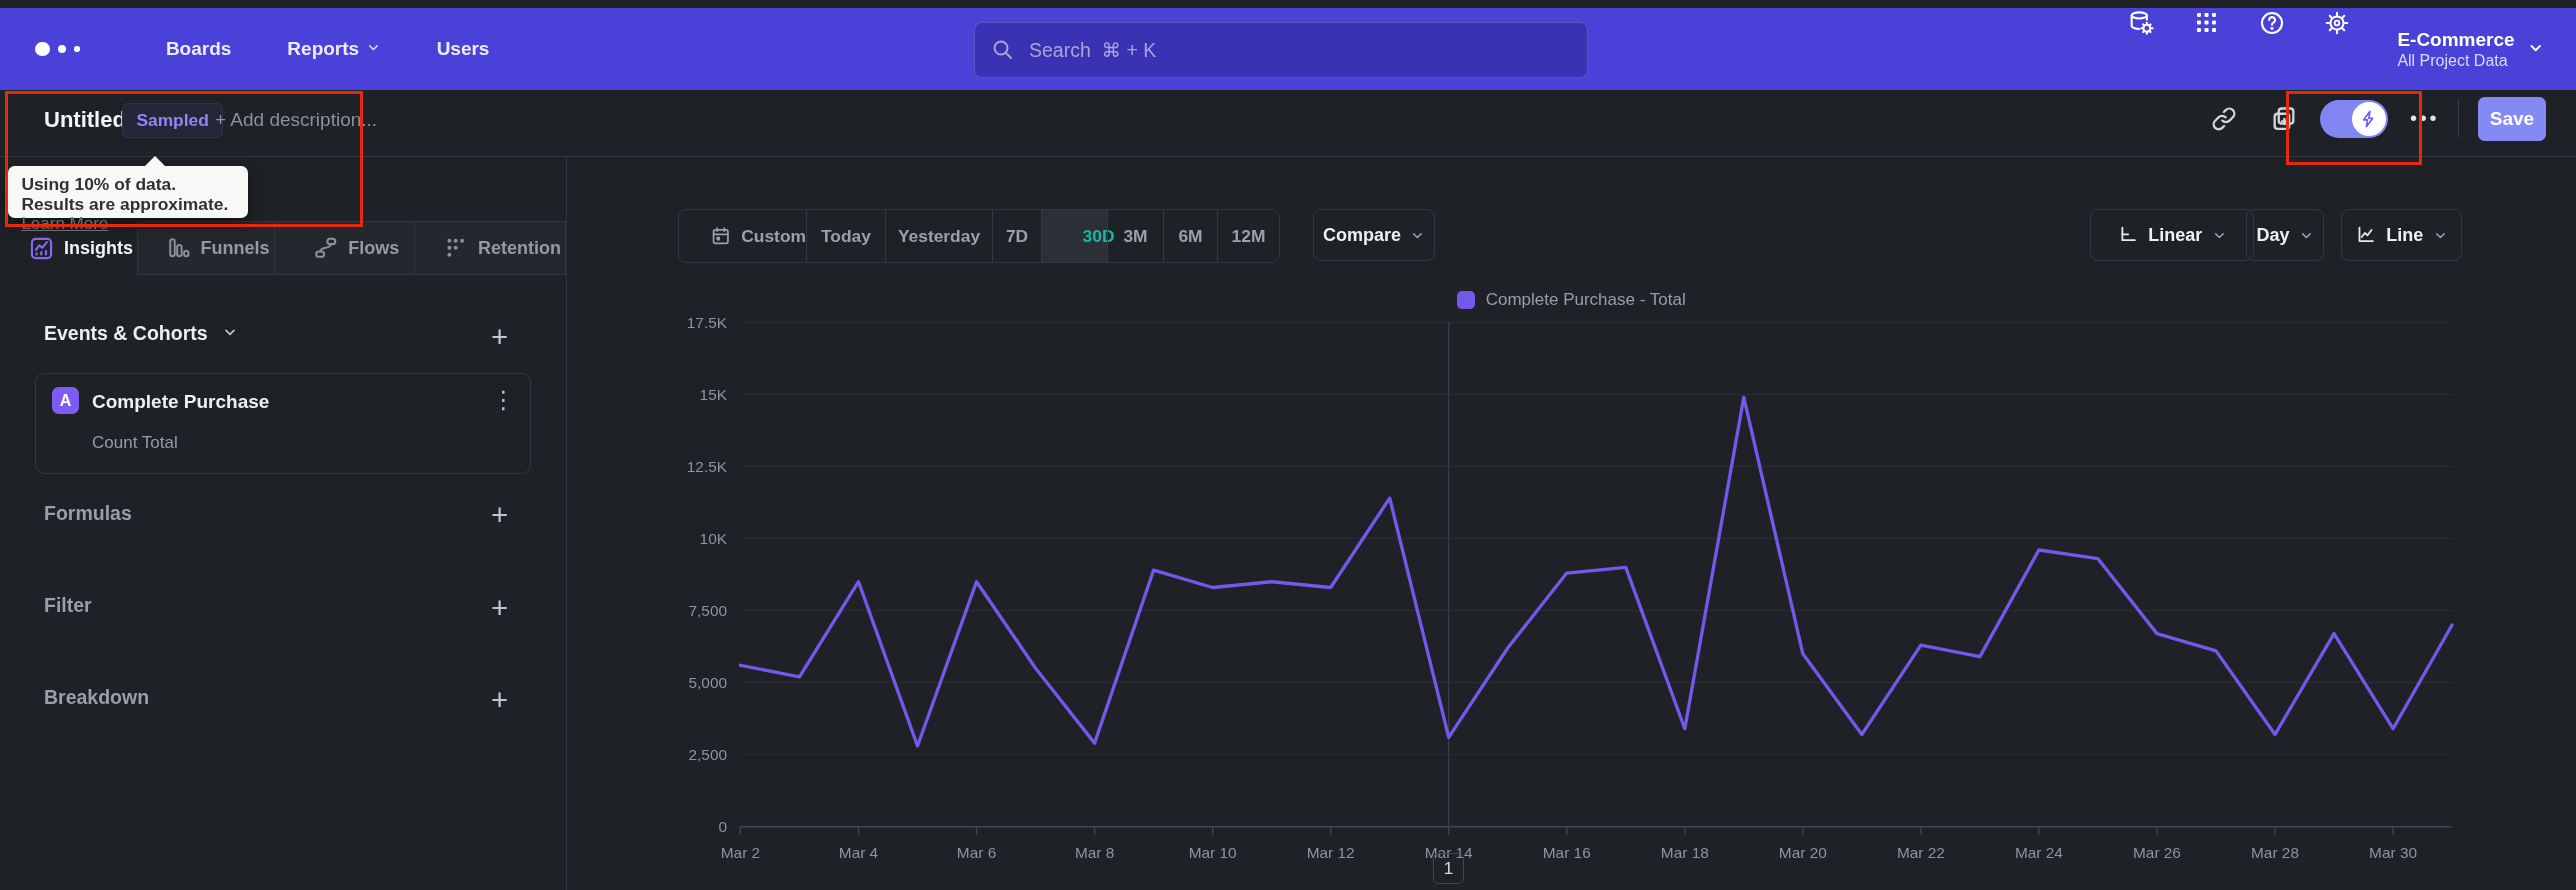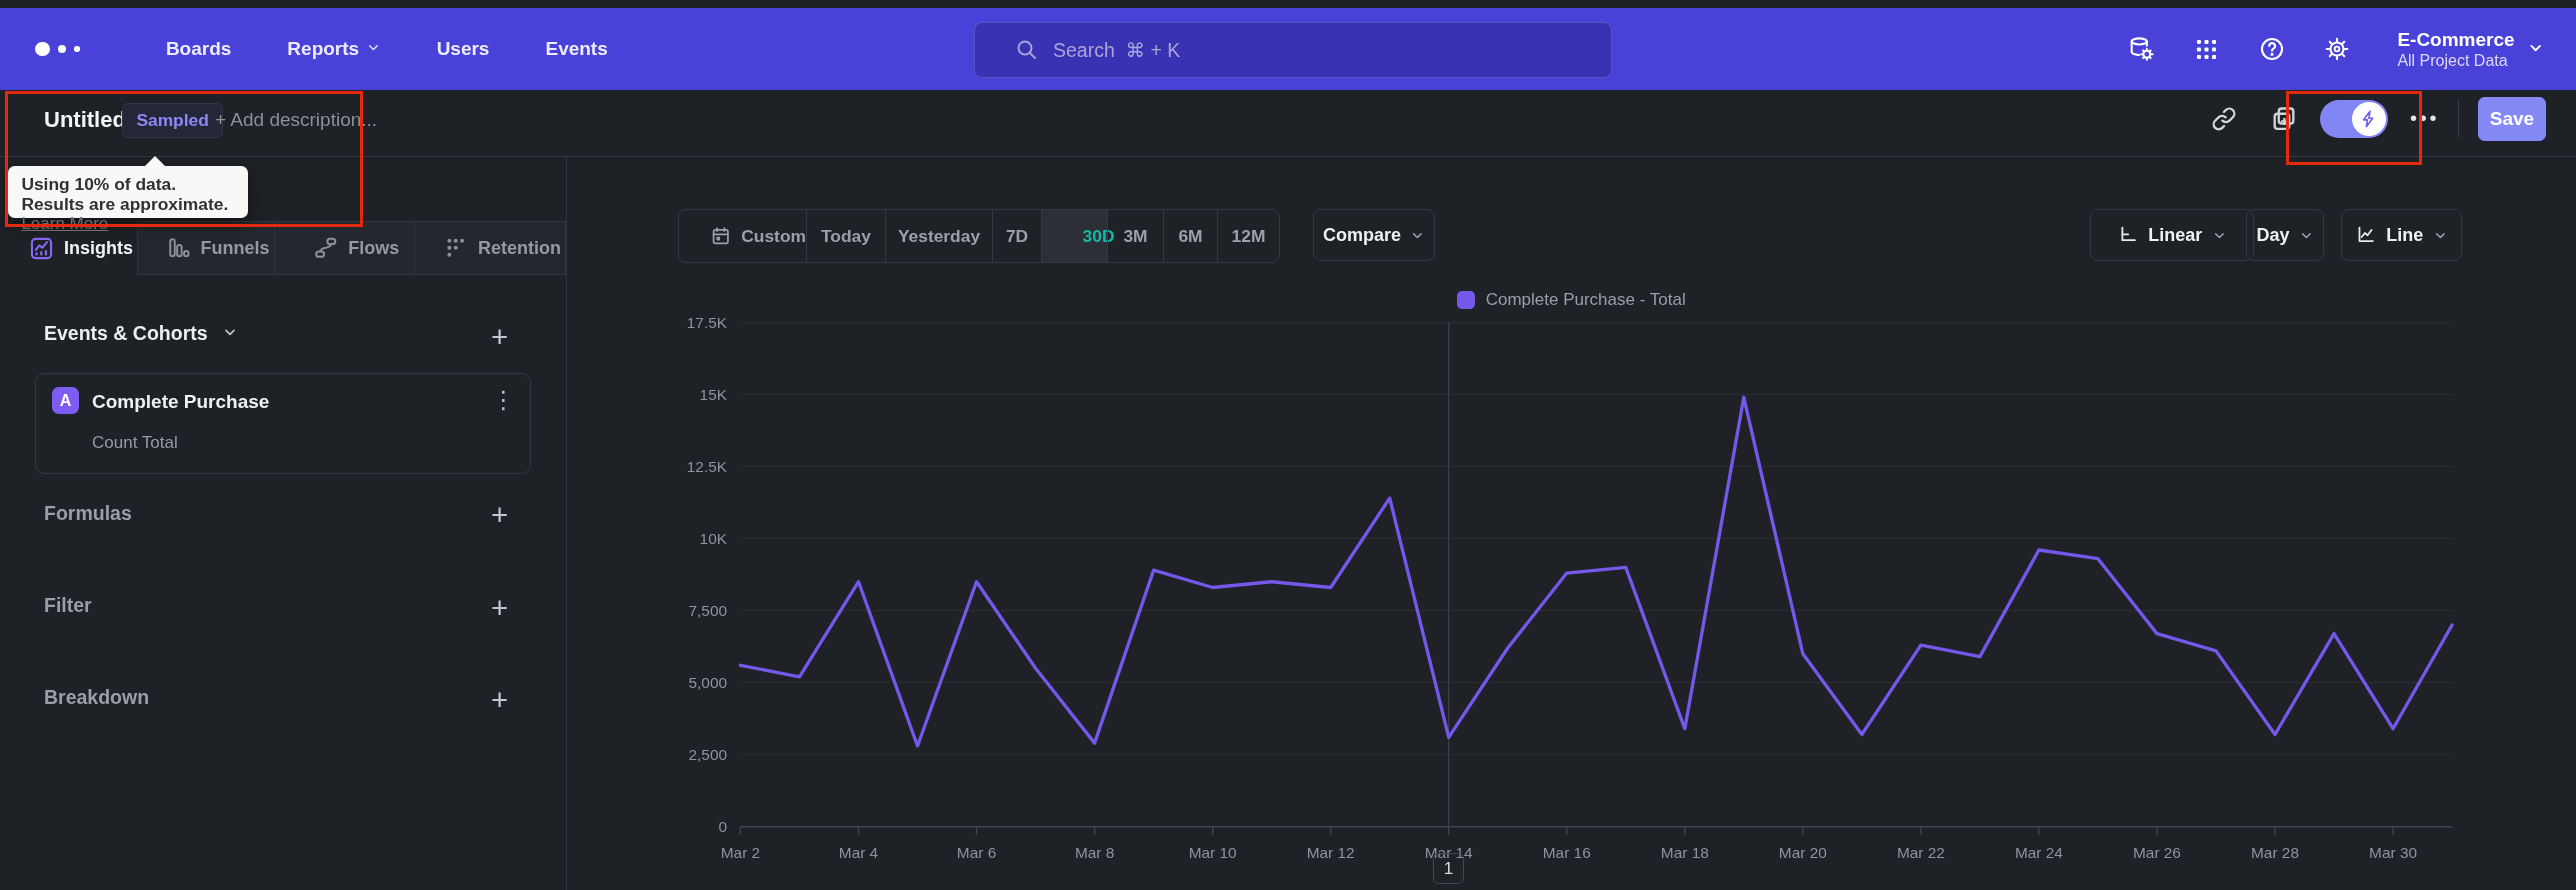--- a/index.html
+++ b/index.html
@@ -8,25 +8,25 @@
 
   
   .topnav{position:absolute;left:0;top:8px;width:2576px;height:82px;background:#4a42d8;display:flex;align-items:center;}
   .logo{display:flex;align-items:center;gap:8px;margin-left:35px;}
   .logo i{display:block;border-radius:50%;background:#ffffff;}
   .logo .d1{width:14.8px;height:14.8px;} .logo .d2{width:8.7px;height:8.7px;} .logo .d3{width:5.4px;height:5.4px;}
   .nav-items{display:flex;align-items:center;margin-left:58px;gap:0;}
   .nav-item{display:flex;align-items:center;gap:6.7px;padding:0 28px;height:82px;color:#edecfb;font-size:19px;font-weight:600;cursor:pointer;}
   .nav-item svg{opacity:.85;}
   .nav-search{position:absolute;left:974px;top:14px;width:612px;height:54px;border-radius:8px;
-      background:rgba(15,10,80,0.28);border:1.3px solid rgba(255,255,255,0.16);display:flex;align-items:center;padding-left:24px;}
+      background:rgba(15,10,80,0.28);border:1.3px solid rgba(255,255,255,0.16);display:flex;align-items:center;}
   .nav-search svg{margin-left:16px;}
   .nav-search input{background:transparent;border:none;outline:none;color:#c9c4ef;font-size:19.5px;margin-left:12px;width:470px;font-family:"Liberation Sans",sans-serif;}
   .nav-search input::placeholder{color:#aaa4da;}
-  .nav-right{position:absolute;right:0;top:0;height:82px;display:flex;align-items:center;gap:36px;padding-right:32px;}
+  .nav-right{position:absolute;right:0;top:0;height:82px;display:flex;gap:36px;padding-right:32px;}
   .nav-icon{width:29.5px;height:29.5px;display:flex;align-items:center;justify-content:center;cursor:pointer;}
   .project{display:flex;align-items:center;gap:12px;margin-left:9.4px;cursor:pointer;}
   .project .pname{color:#ffffff;font-size:19px;font-weight:700;line-height:23px;}
   .project .pscope{color:#dcd9f9;font-size:16px;line-height:20px;}
 
   
   .titlebar-border{position:absolute;left:0;top:156px;width:2576px;height:1.3px;background:#33363c;}
   .report-title{position:absolute;left:44px;top:107px;color:#f4f5f6;font-size:22px;font-weight:700;}
   .sampled-badge{position:absolute;left:122px;top:103px;padding:6px 13.4px;border-radius:6px;background:#262639;
       border:1.3px solid #32324d;color:#8d88f7;font-size:17.4px;font-weight:600;cursor:pointer;}
@@ -111,23 +111,20 @@
       <div class="nav-item">
         <span>Reports</span>
         <span>
           <svg width="14.8" height="14.8" viewBox="0 0 24 24" fill="none" stroke="#edecfb" stroke-width="2.6" stroke-linecap="round" stroke-linejoin="round">
               <path d="M6 9.5l6 6 6-6"></path>
             </svg>
         </span>
       </div>
       <div class="nav-item">
           <span>Users</span>
-        </div>
-      <div class="nav-item">
-          <span>Events</span>
         </div>
     </div>
     <div class="nav-search">
       <svg width="24" height="24" viewBox="0 0 24 24" fill="none" stroke="#aaa4da" stroke-width="2" stroke-linecap="round">
           <circle cx="10" cy="10" r="6.5"></circle>
           <path d="M15 15l5 5"></path>
         </svg>
       <input type="text" placeholder="Search  ⌘ + K" style="">
     </div>
     <div class="nav-right">

